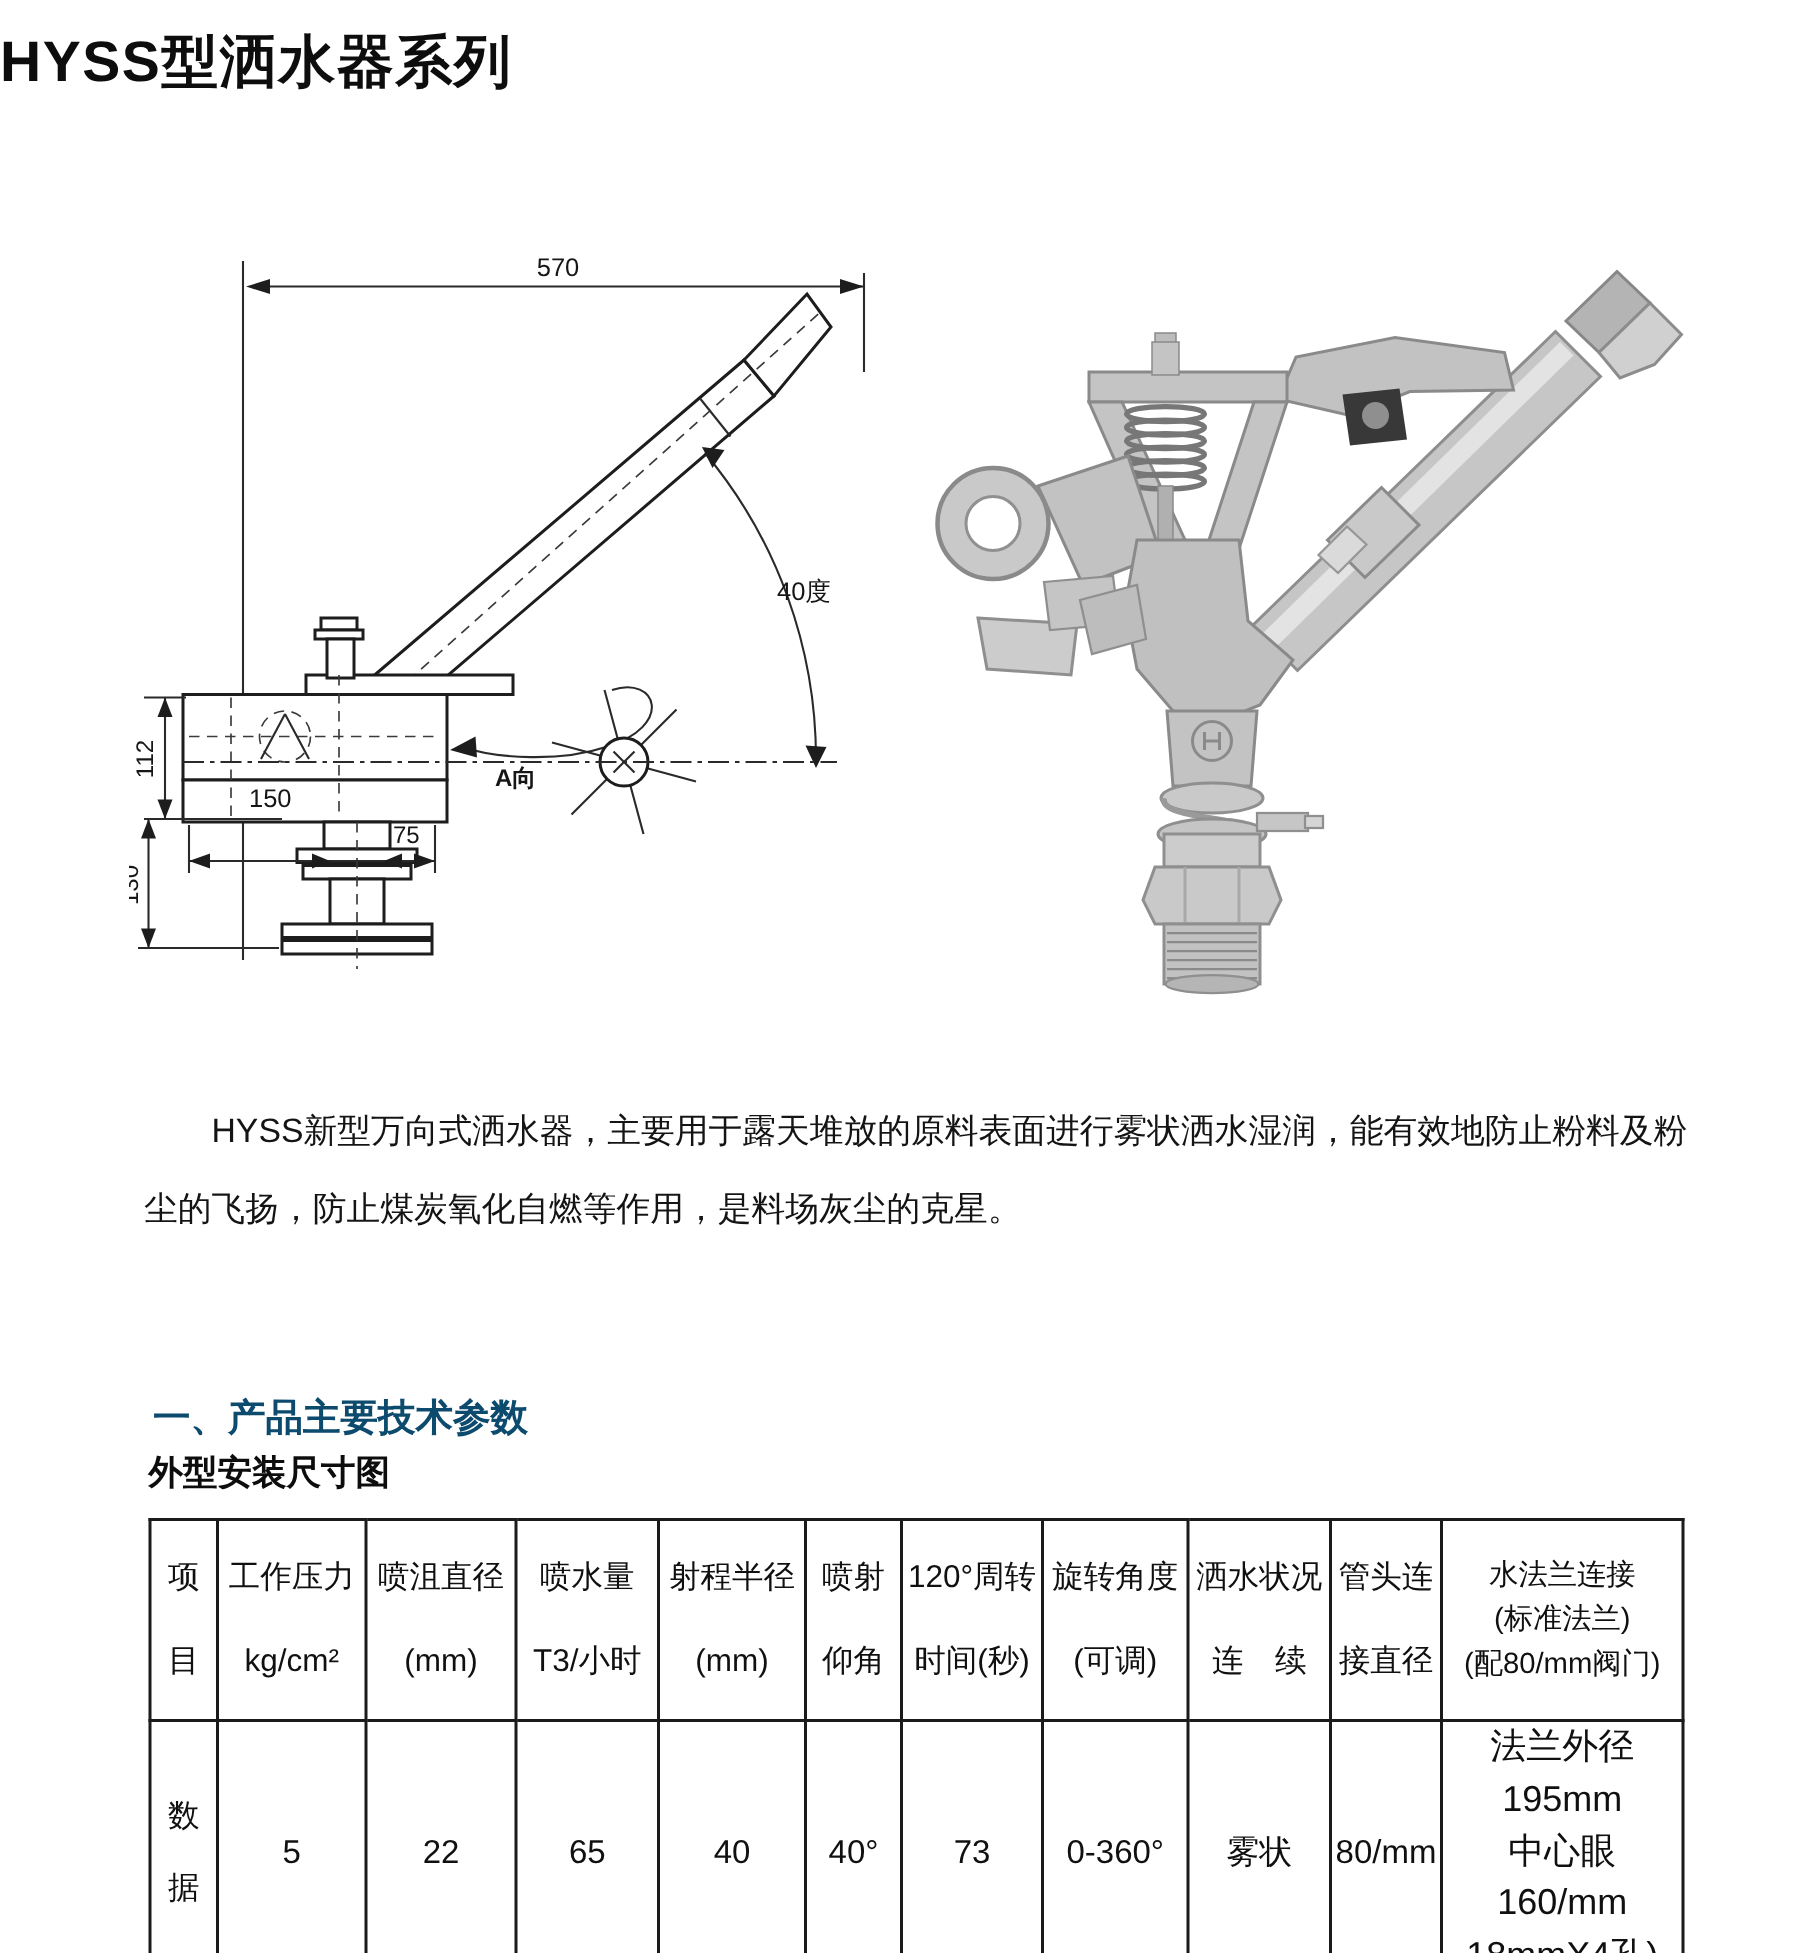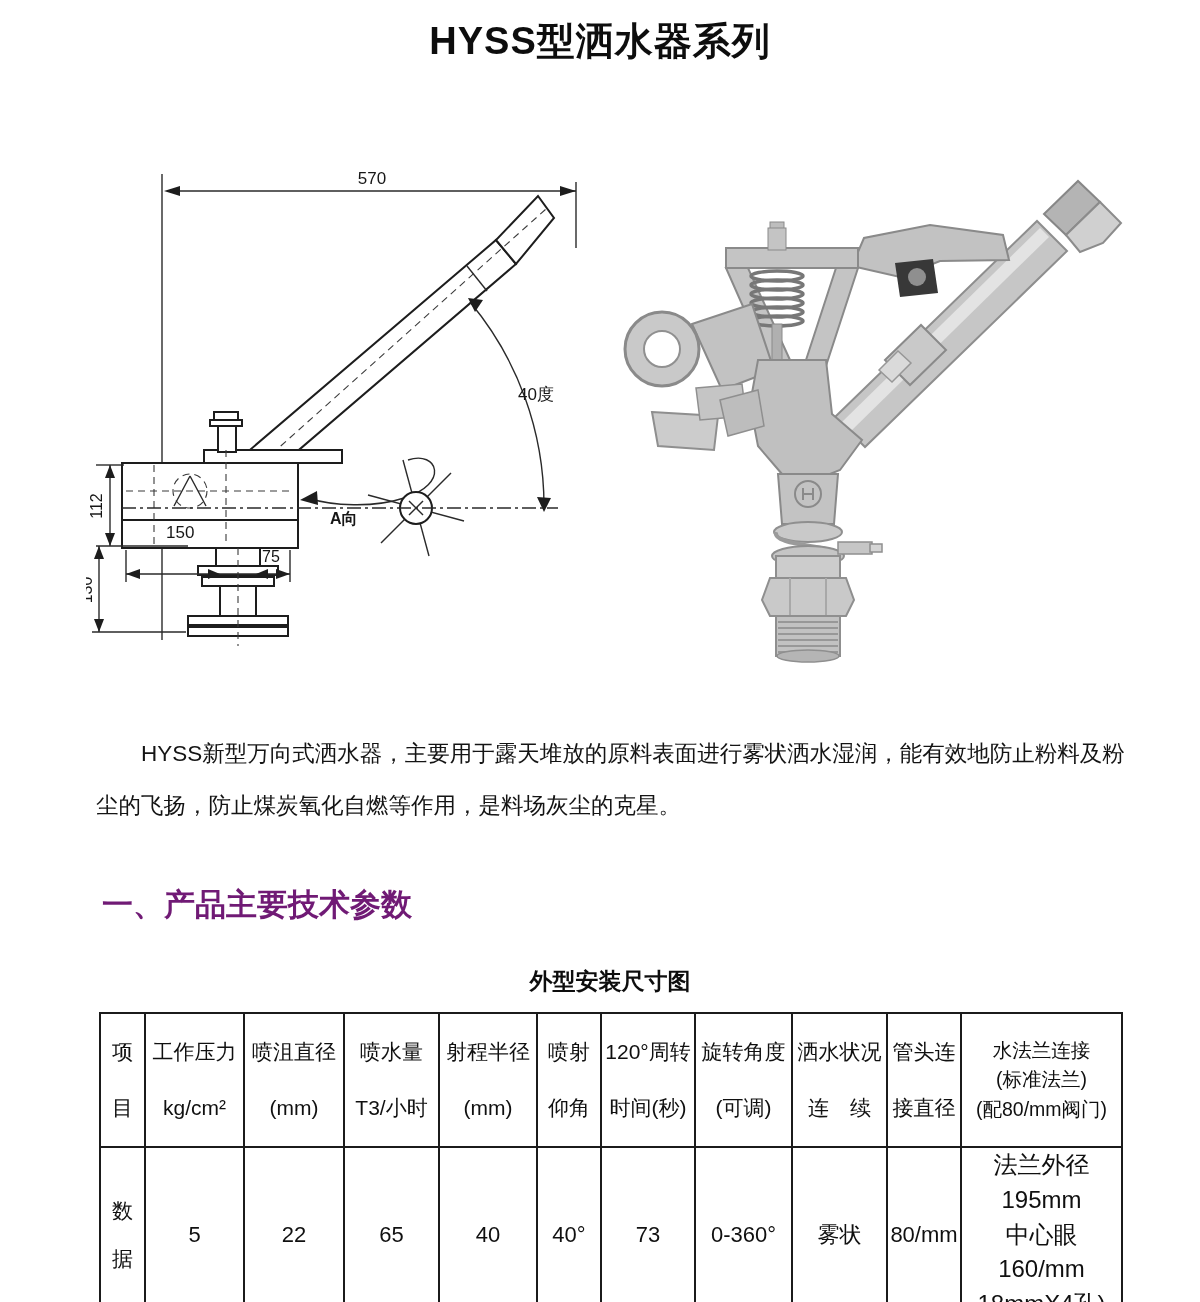--- a/index.html
+++ b/index.html
@@ -1,36 +1,36 @@
 <!DOCTYPE html>
 <html><head>
 <meta charset="utf-8">
 <style>
   html,body{margin:0;padding:0;background:#ffffff;}
   body{
     width:1200px;height:1302px;position:relative;overflow:hidden;
     font-family:"Liberation Sans","DejaVu Sans",sans-serif;color:#111;
   }
   .page-title{
-    position:absolute;top:16px;left:0;width:1200px;text-align:center;
+    position:absolute;top:16px;left:0;width:1200px;text-align:left;
     font-size:38px;font-weight:bold;letter-spacing:1px;color:#0d0d0d;
   }
   .fig-left{position:absolute;left:86px;top:154px;}
   .fig-right{position:absolute;left:600px;top:164px;}
   .intro{
     position:absolute;left:84px;top:716px;width:1058px;
     font-size:22.5px;line-height:2.3;color:#141414;
   }
   .intro p{margin:12px;text-indent:2em;}
   .section-heading{
-    position:absolute;left:102px;top:884px;
-    font-size:31px;font-weight:bold;color:#701a75;
+    position:absolute;left:102px;top:928px;
+    font-size:25px;font-weight:bold;color:#0c4a6e;
   }
   .table-caption{
-    position:absolute;left:99px;top:966px;width:1022px;text-align:center;
+    position:absolute;left:99px;top:966px;width:1022px;
     font-size:23px;font-weight:bold;color:#0d0d0d;
   }
   table.spec{
     position:absolute;left:99px;top:1012px;width:1022px;
     border-collapse:collapse;table-layout:fixed;
   }
   table.spec th,table.spec td{
     border:2px solid #1b1b1b;text-align:center;vertical-align:middle;
     white-space:pre-line;padding:0 2px;font-weight:normal;color:#101010;
   }

